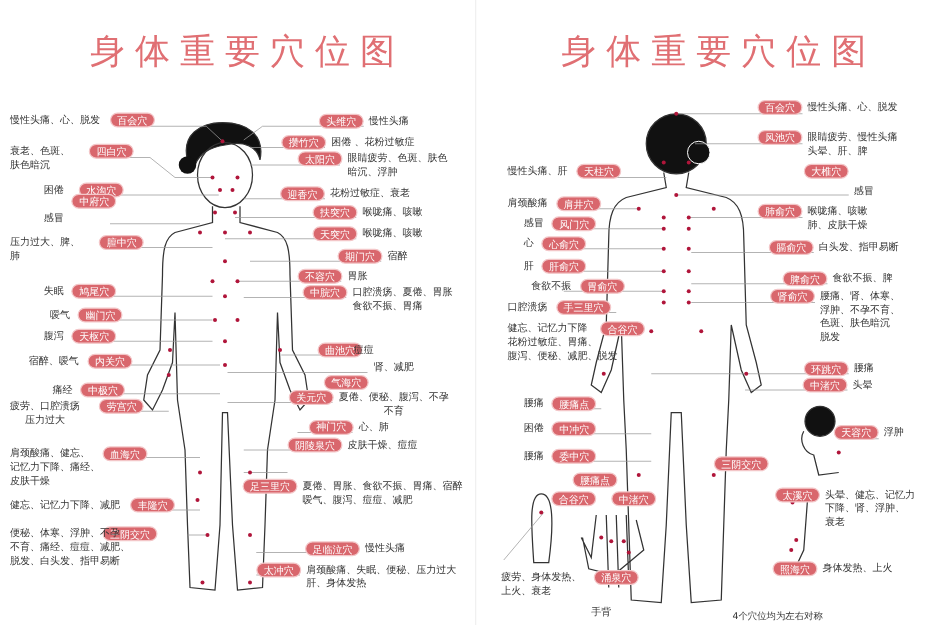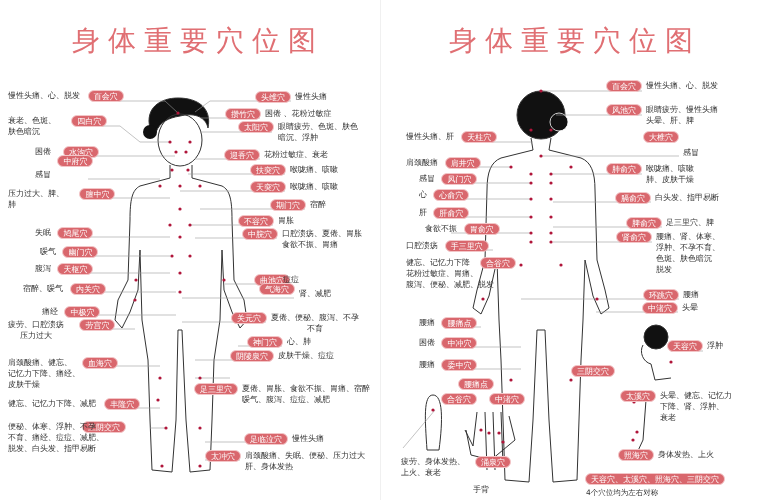--- a/index.html
+++ b/index.html
@@ -150,21 +150,21 @@
       <div class="desc" style="left: 290px; top: 181px;">喉咙痛、咳嗽</div>
       <div class="pill" style="left: 270px; top: 199px;">期门穴</div>
       <div class="desc" style="left: 310px; top: 199px;">宿醉</div>
       <div class="pill" style="left: 238px; top: 215px;">不容穴</div>
       <div class="desc" style="left: 278px; top: 215px;">胃胀</div>
       <div class="pill" style="left: 242px; top: 228px;">中脘穴</div>
       <div class="desc" style="left: 282px; top: 228px;">口腔溃疡、夏倦、胃胀
 食欲不振、胃痛</div>
       <div class="pill" style="left: 254px; top: 274px;">曲池穴</div>
       <div class="desc" style="left: 283px; top: 274px;">痘痘</div>
-      <div class="pill" style="left: 259px; top: 283px;">气海穴</div>
+      <div class="pill" style="left: 259px; top: 300px;">气海穴</div>
       <div class="desc" style="left: 299px; top: 288px;">肾、减肥</div>
       <div class="pill" style="left: 231px; top: 312px;">关元穴</div>
       <div class="desc" style="left: 271px; top: 312px; text-align: center;">夏倦、便秘、腹泻、不孕
 不育</div>
       <div class="pill" style="left: 247px; top: 336px; font-family: Liberation Mono, monospace;">神门穴</div>
       <div class="desc" style="left: 287px; top: 336px;">心、肺</div>
       <div class="pill" style="left: 230px; top: 350px;">阴陵泉穴</div>
       <div class="desc" style="left: 278px; top: 350px;">皮肤干燥、痘痘</div>
       <div class="pill" style="left: 194px; top: 383px;">足三里穴</div>
       <div class="desc" style="left: 242px; top: 383px;">夏倦、胃胀、食欲不振、胃痛、宿醉
@@ -260,21 +260,21 @@
       <div class="desc" style="left: 265px; top: 104px;">眼睛疲劳、慢性头痛
 头晕、肝、脾</div>
       <div class="pill" style="left: 262px; top: 131px;">大椎穴</div>
       <div class="desc" style="left: 302px; top: 147px;">感冒</div>
       <div class="pill" style="left: 225px; top: 163px;">肺俞穴</div>
       <div class="desc" style="left: 265px; top: 163px;">喉咙痛、咳嗽
 肺、皮肤干燥</div>
       <div class="pill" style="left: 234px; top: 192px;">膈俞穴</div>
       <div class="desc" style="left: 274px; top: 192px;">白头发、指甲易断</div>
       <div class="pill" style="left: 245px; top: 217px;">脾俞穴</div>
-      <div class="desc" style="left: 285px; top: 217px;">足三里穴、脾</div>
+      <div class="desc" style="left: 285px; top: 217px;">食欲不振、脾</div>
       <div class="pill" style="left: 235px; top: 231px;">肾俞穴</div>
       <div class="desc" style="left: 275px; top: 231px;">腰痛、肾、体寒、
 浮肿、不孕不育、
 色斑、肤色暗沉
 脱发</div>
       <div class="pill" style="left: 262px; top: 289px;">环跳穴</div>
       <div class="desc" style="left: 302px; top: 289px;">腰痛</div>
       <div class="pill" style="left: 261px; top: 302px;">中渚穴</div>
       <div class="desc" style="left: 301px; top: 302px;">头晕</div>
       <div class="pill" style="left: 286px; top: 340px;">天容穴</div>
@@ -312,15 +312,14 @@
       <div class="desc" style="left: 277px; top: 449px;">身体发热、上火</div>
       <div class="pill" style="left: 94px; top: 456px;">涌泉穴</div>
       <div class="desc" style="left: 20px; top: 456px;">疲劳、身体发热、
 上火、衰老</div>
       <div class="pill" style="left: 77px; top: 378px;">腰痛点</div>
       <div class="pill" style="left: 60px; top: 393px;">合谷穴</div>
       <div class="pill" style="left: 108px; top: 393px;">中渚穴</div>
     </div>
 
   <div class="foot-note" style="left:92px; top:484px;">手背</div>
-  <div class="pill" style="left:204px; top:473px; font-size:8px;">天容穴、太溪穴、照海穴、三阴交穴</div>
   <div class="foot-note" style="left:205px; top:488px; font-size:7.5px;">4个穴位均为左右对称</div>
 </div>
 
 </body></html>

